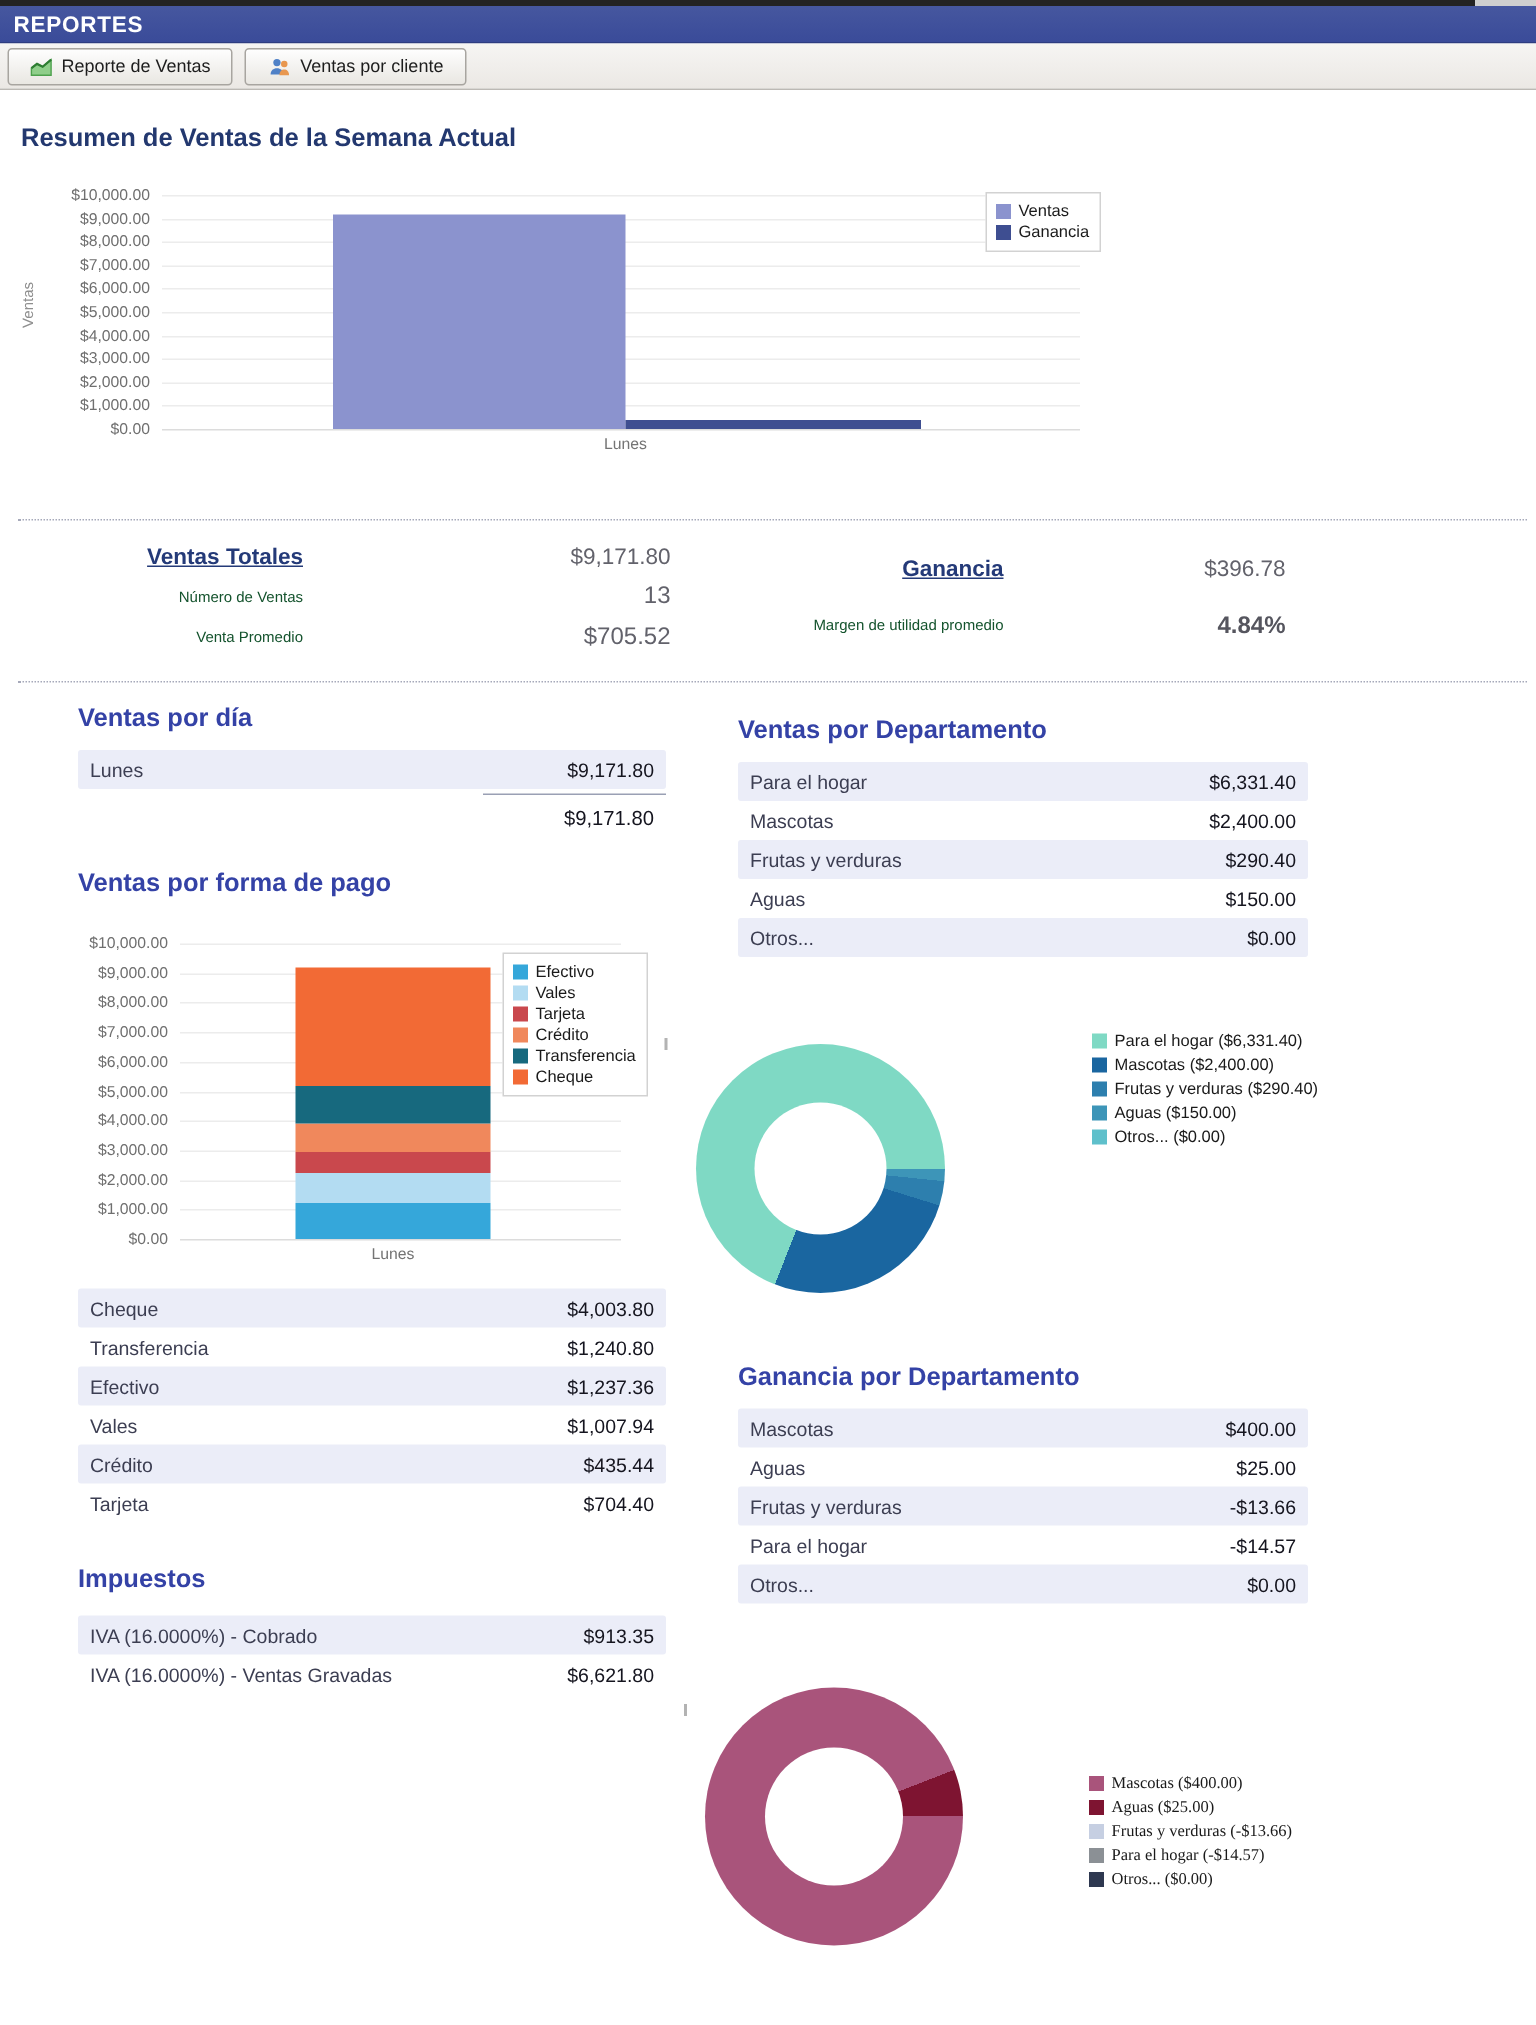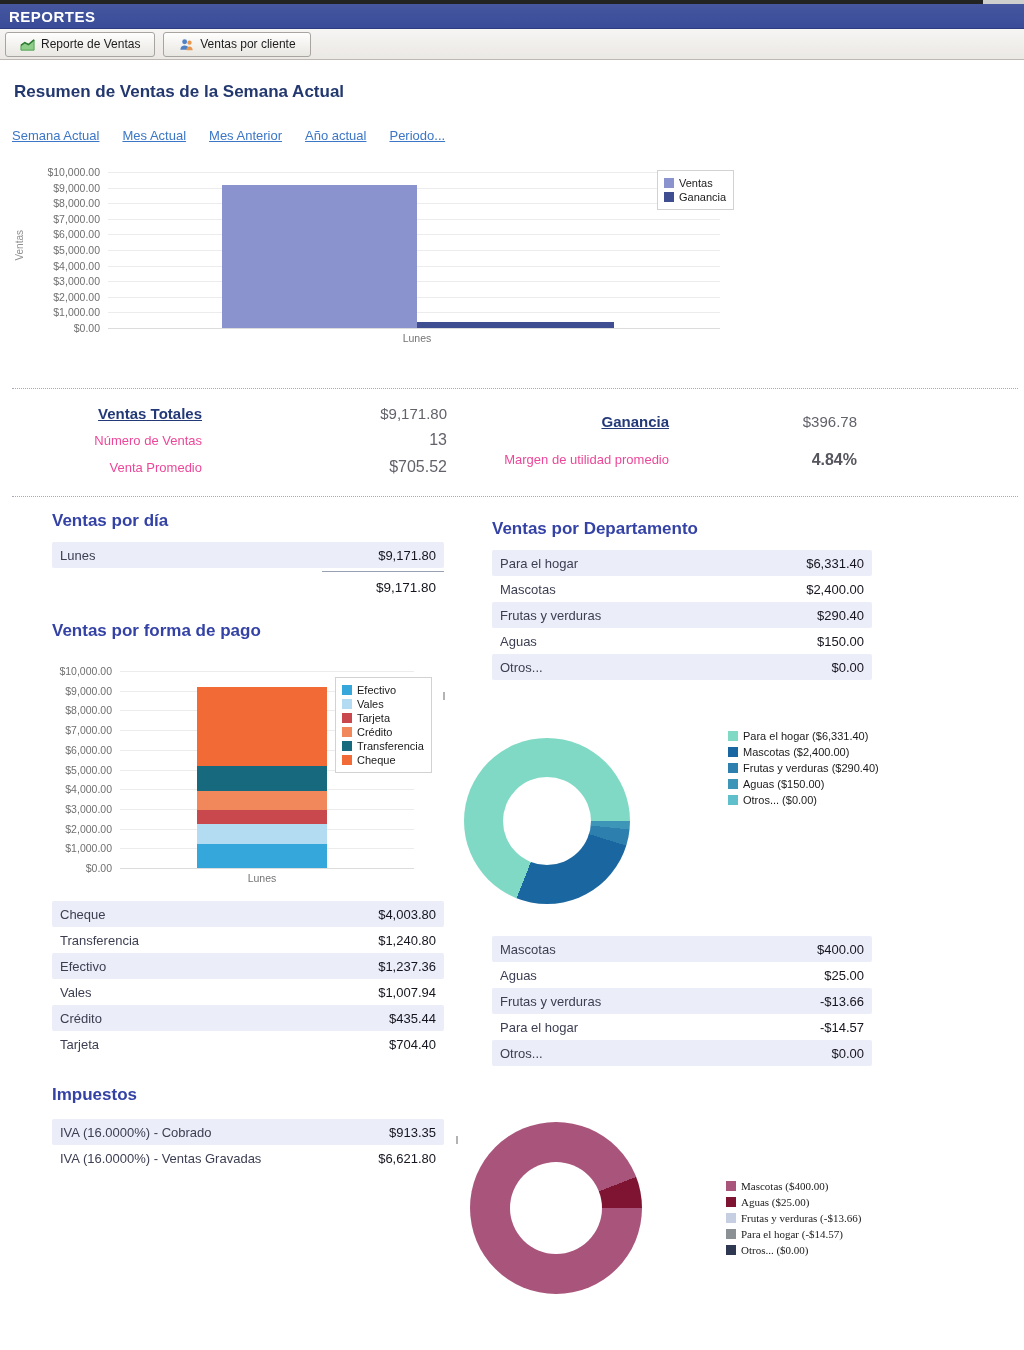--- a/index.html
+++ b/index.html
@@ -39,21 +39,21 @@
   .plegend .litem{margin:4px 0;}
   
   .chart1{height:212px;margin-top:14px;width:1000px;}
   .chart2{height:234px;margin-top:16px;width:392px;}
   
   .dotsep{border:0;border-top:1px dotted #a6a9ba;margin:18px 6px 0 0;}
   
   .summary{display:flex;padding:16px 0 18px 40px;}
   .sgrid-l{display:grid;grid-template-columns:150px 245px;row-gap:9px;align-items:center;}
   .sgrid-r{display:grid;grid-template-columns:190px 188px;row-gap:6px;margin-left:32px;align-items:center;}
-  .slab{color:#ec4899;font-size:13px;text-align:right;}
+  .slab{color:#14532d;font-size:10px;text-align:right;}
   .sval{color:#62626b;font-size:16px;text-align:right;}
   .slab.big{font-size:15px;font-weight:bold;color:#243a78;text-decoration:underline;}
   .sval.big{font-size:15px;}
   .sval.pct{font-weight:bold;color:#55555e;}
   
   .cols{display:flex;padding-left:40px;margin-top:14px;}
   .col-l{width:392px;}
   .col-r{width:380px;margin-left:48px;margin-top:8px;}
   h2.sec{font-size:17px;font-weight:bold;color:#3442a6;margin:0 0 11px 0;}
   .sec2{margin-top:26px !important;}
@@ -109,21 +109,20 @@
       </svg>
     </span>
     <span>Ventas por cliente</span>
   </div>
 </div>
 
 <div class="main">
 
   <div class="pagetitle">Resumen de Ventas de la Semana Actual</div>
 
-  <nav class="periodnav"><a href="#">Semana Actual</a><a href="#">Mes Actual</a><a href="#">Mes Anterior</a><a href="#">Año actual</a><a href="#">Periodo...</a></nav>
 
   <div class="chart chart1">
       <div class="ytick" style="left: 0px; width: 88px; top: 164px;">$0.00</div>
       <div class="gl zero" style="left: 96px; width: 612px; top: 170px;"></div>
       <div class="ytick" style="left: 0px; width: 88px; top: 148.4px;">$1,000.00</div>
       <div class="gl" style="left: 96px; width: 612px; top: 154.4px;"></div>
       <div class="ytick" style="left: 0px; width: 88px; top: 132.8px;">$2,000.00</div>
       <div class="gl" style="left: 96px; width: 612px; top: 138.8px;"></div>
       <div class="ytick" style="left: 0px; width: 88px; top: 117.2px;">$3,000.00</div>
       <div class="gl" style="left: 96px; width: 612px; top: 123.2px;"></div>
@@ -333,20 +332,21 @@
               <div class="lsw" style="background: rgb(61, 149, 184);"></div>
               <span>Aguas ($150.00)</span>
             </div>
             <div class="litem">
               <div class="lsw" style="background: rgb(95, 192, 203);"></div>
               <span>Otros... ($0.00)</span>
             </div>
           </div>
         </div>
 
+      <h2 class="sec" style="margin-top:14px;">Ganancia por Departamento</h2>
       <div class="tbl" id="tbl-profit">
           <div class="trow lav">
             <span class="tlab">Mascotas</span>
             <span class="tval">$400.00</span>
           </div>
           <div class="trow">
             <span class="tlab">Aguas</span>
             <span class="tval">$25.00</span>
           </div>
           <div class="trow lav">

